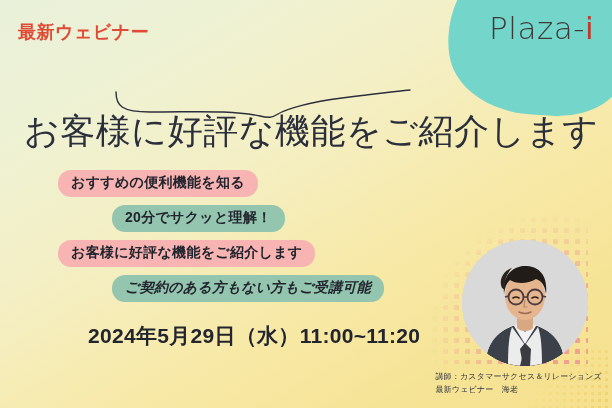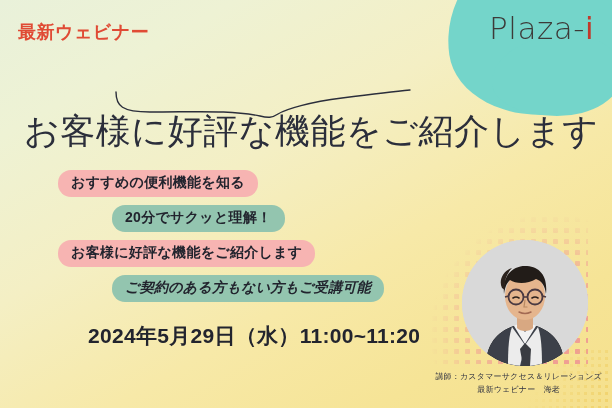--- a/index.html
+++ b/index.html
@@ -176,21 +176,21 @@
     overflow: hidden;
     background: #d8d8d8;
     z-index: 3;
   }
   .photo-svg { display: block; width: 126px; height: 126px; }
 
   .speaker-credit {
     position: absolute;
     right: 10px;
     bottom: 12px;
-    text-align: center;
+    text-align: left;
     font-size: 8px;
     color: #2f3140;
     line-height: 1.55;
     letter-spacing: .2px;
     z-index: 4;
     white-space: nowrap;
   }
 </style>
 </head>
 <body>

